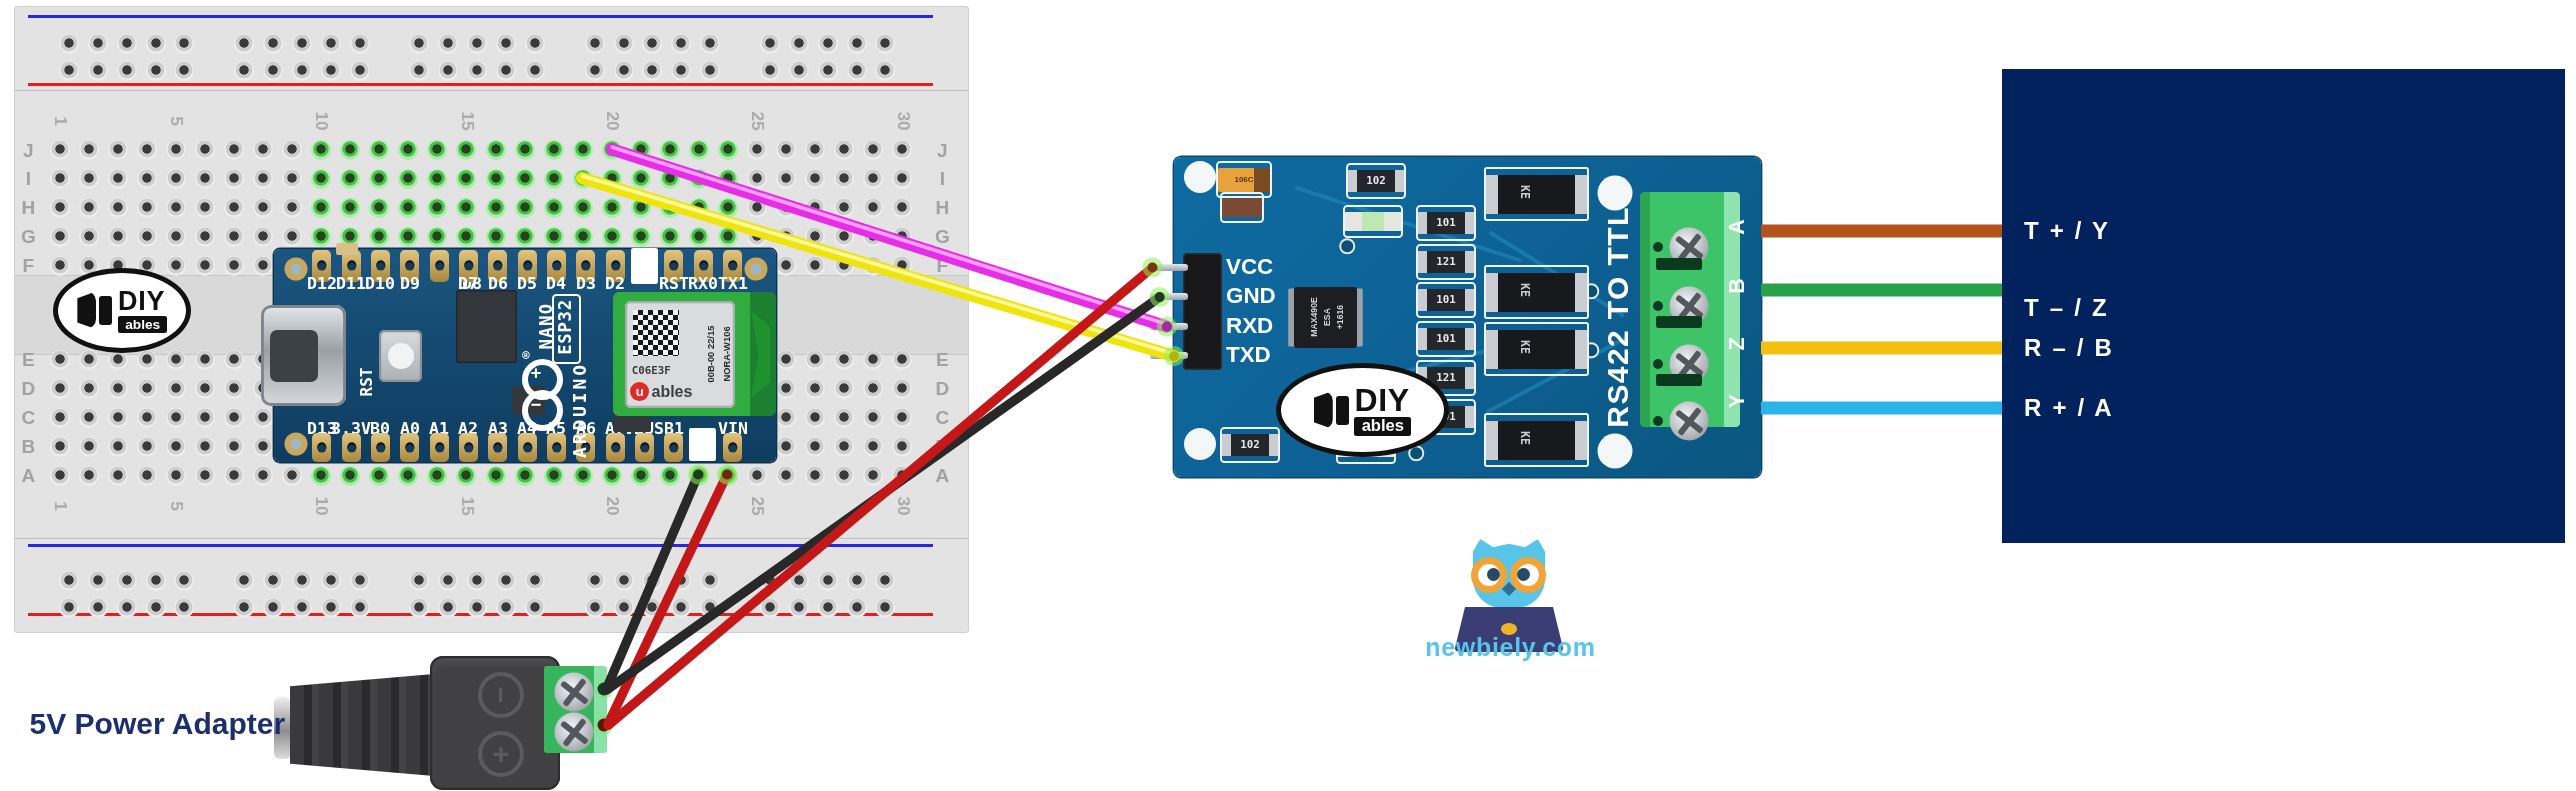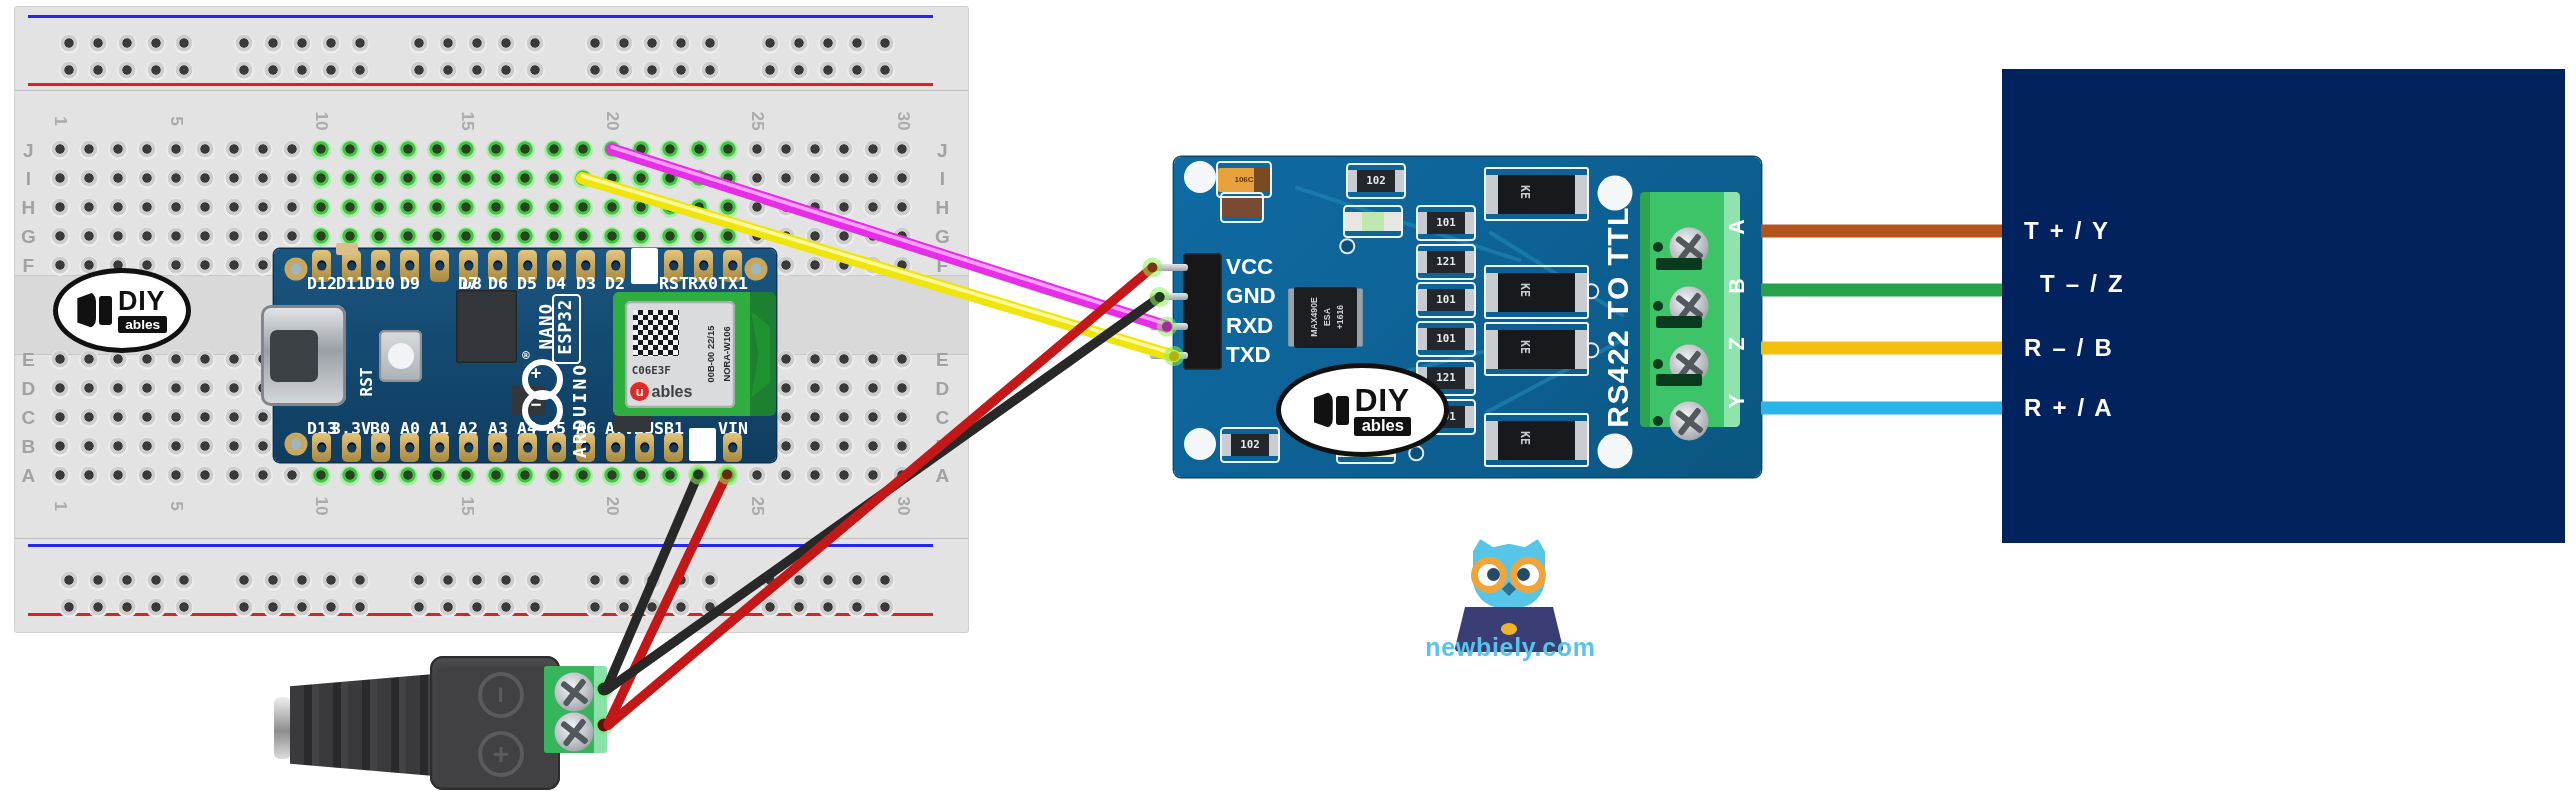--- a/index.html
+++ b/index.html
@@ -816,21 +816,21 @@
       <span class="diy-texts">
         <span class="diy-main">DIY</span>
         <span class="diy-sub">ables</span>
       </span>
     </div>
   </div>
 
   <div id="device" class="abs"></div>
   <div id="device-labels">
       <div class="dev-pin abs" style="left: 2024px; top: 231px;">T + / Y</div>
-      <div class="dev-pin abs" style="left: 2024px; top: 284px; margin-left: 16px;">T – / Z</div>
+      <div class="dev-pin abs" style="left: 2024px; top: 308px;">T – / Z</div>
       <div class="dev-pin abs" style="left: 2024px; top: 348px;">R – / B</div>
       <div class="dev-pin abs" style="left: 2024px; top: 408px;">R + / A</div>
     </div>
   <div id="device-wires">
       <div class="dev-wire abs" style="left: 1761px; top: 231px; width: 241px; background: rgb(181, 83, 28);"></div>
       <div class="dev-wire abs" style="left: 1761px; top: 290px; width: 241px; background: rgb(40, 161, 75);"></div>
       <div class="dev-wire abs" style="left: 1761px; top: 348px; width: 241px; background: rgb(243, 192, 13);"></div>
       <div class="dev-wire abs" style="left: 1761px; top: 408px; width: 241px; background: rgb(42, 180, 232);"></div>
     </div>
 
@@ -844,20 +844,21 @@
         <span>+</span>
       </div>
   </div>
   <div id="ad-term" class="abs adapter-part">
     <div class="screw" style="left:30px;top:26px"></div>
     <div class="screw" style="left:30px;top:66px"></div>
   </div>
   <div class="socket" style="left:604px;top:689px;background:#16381e;box-shadow:0 0 0 2.9px rgba(120,230,120,.6)"></div>
   <div class="socket" style="left:604px;top:725px;background:#5c140e;box-shadow:0 0 0 2.9px rgba(120,230,120,.6)"></div>
 
+  <div id="power-label" class="abs">5V Power Adapter</div>
 
   <div id="owl">
     <div id="owl-head" class="owl-part"></div>
     <div class="owl-glass owl-part" style="left:1471px;top:557px"></div>
     <div class="owl-glass owl-part" style="left:1510px;top:557px"></div>
     <div class="owl-eye owl-part" style="left:1487px;top:568px"></div>
     <div class="owl-eye owl-part" style="left:1517px;top:568px"></div>
     <div id="owl-beak" class="owl-part"></div>
     <div id="owl-laptop" class="owl-part"></div>
     <div id="owl-dot" class="owl-part"></div>

